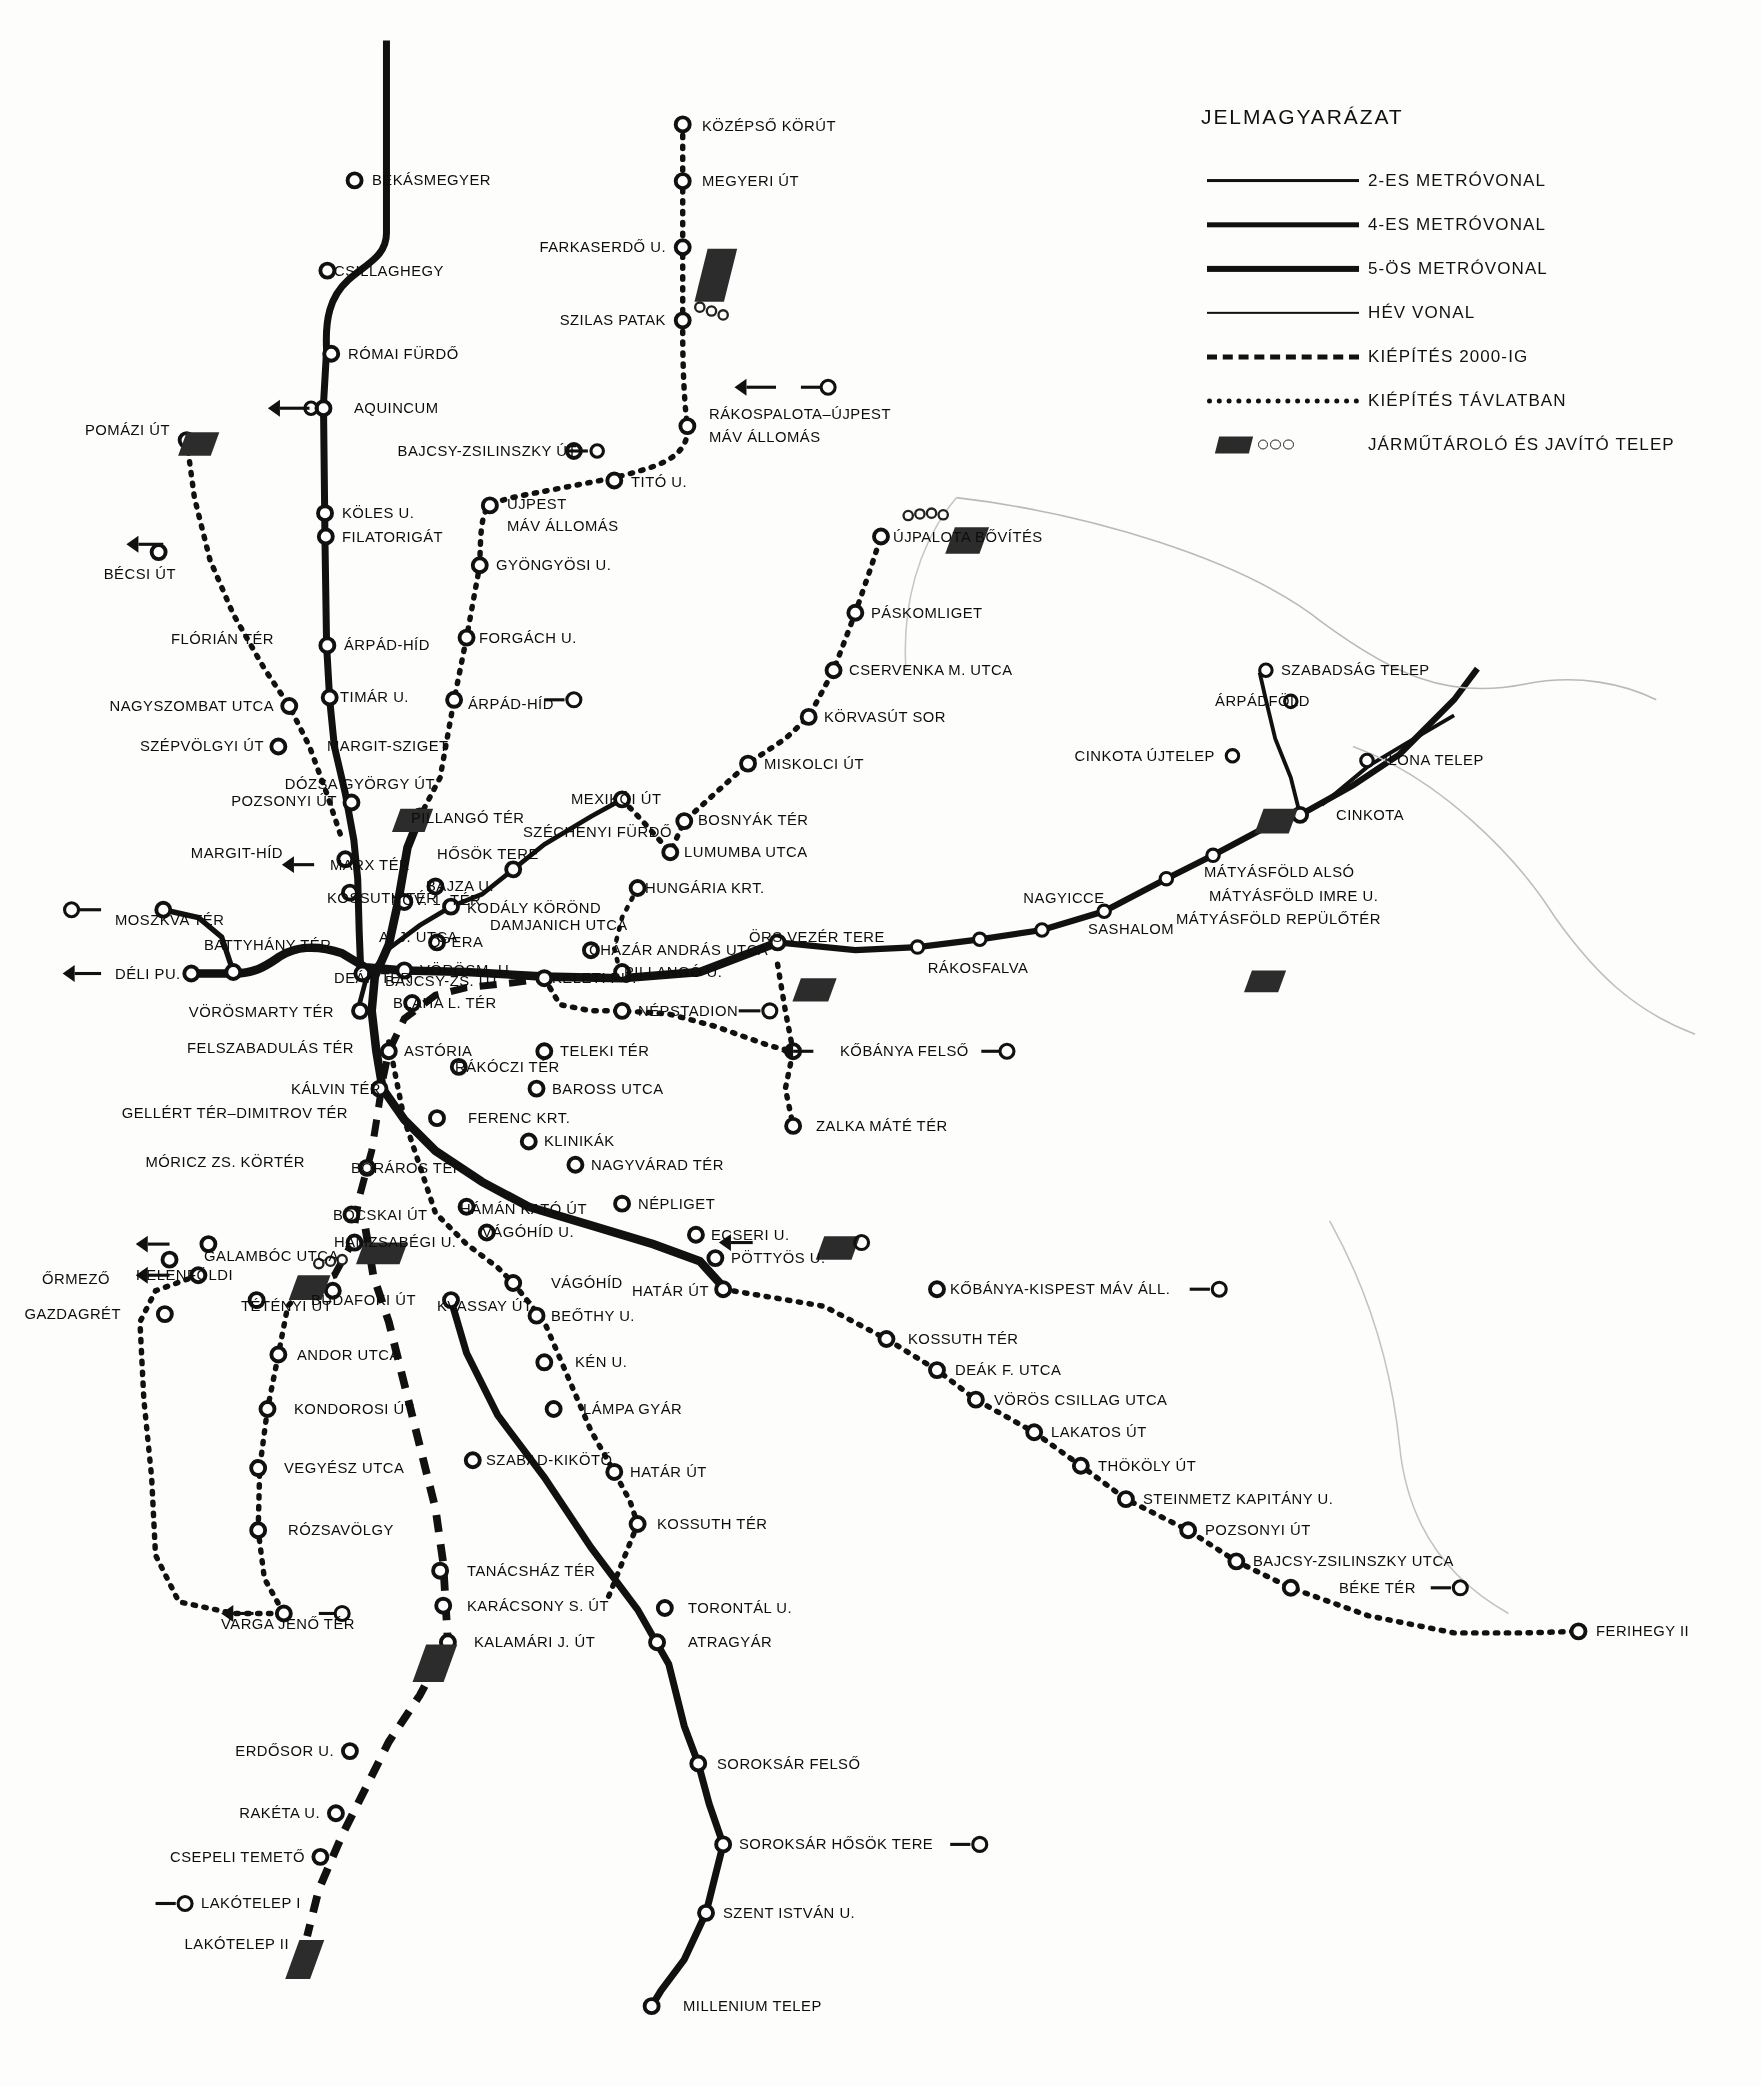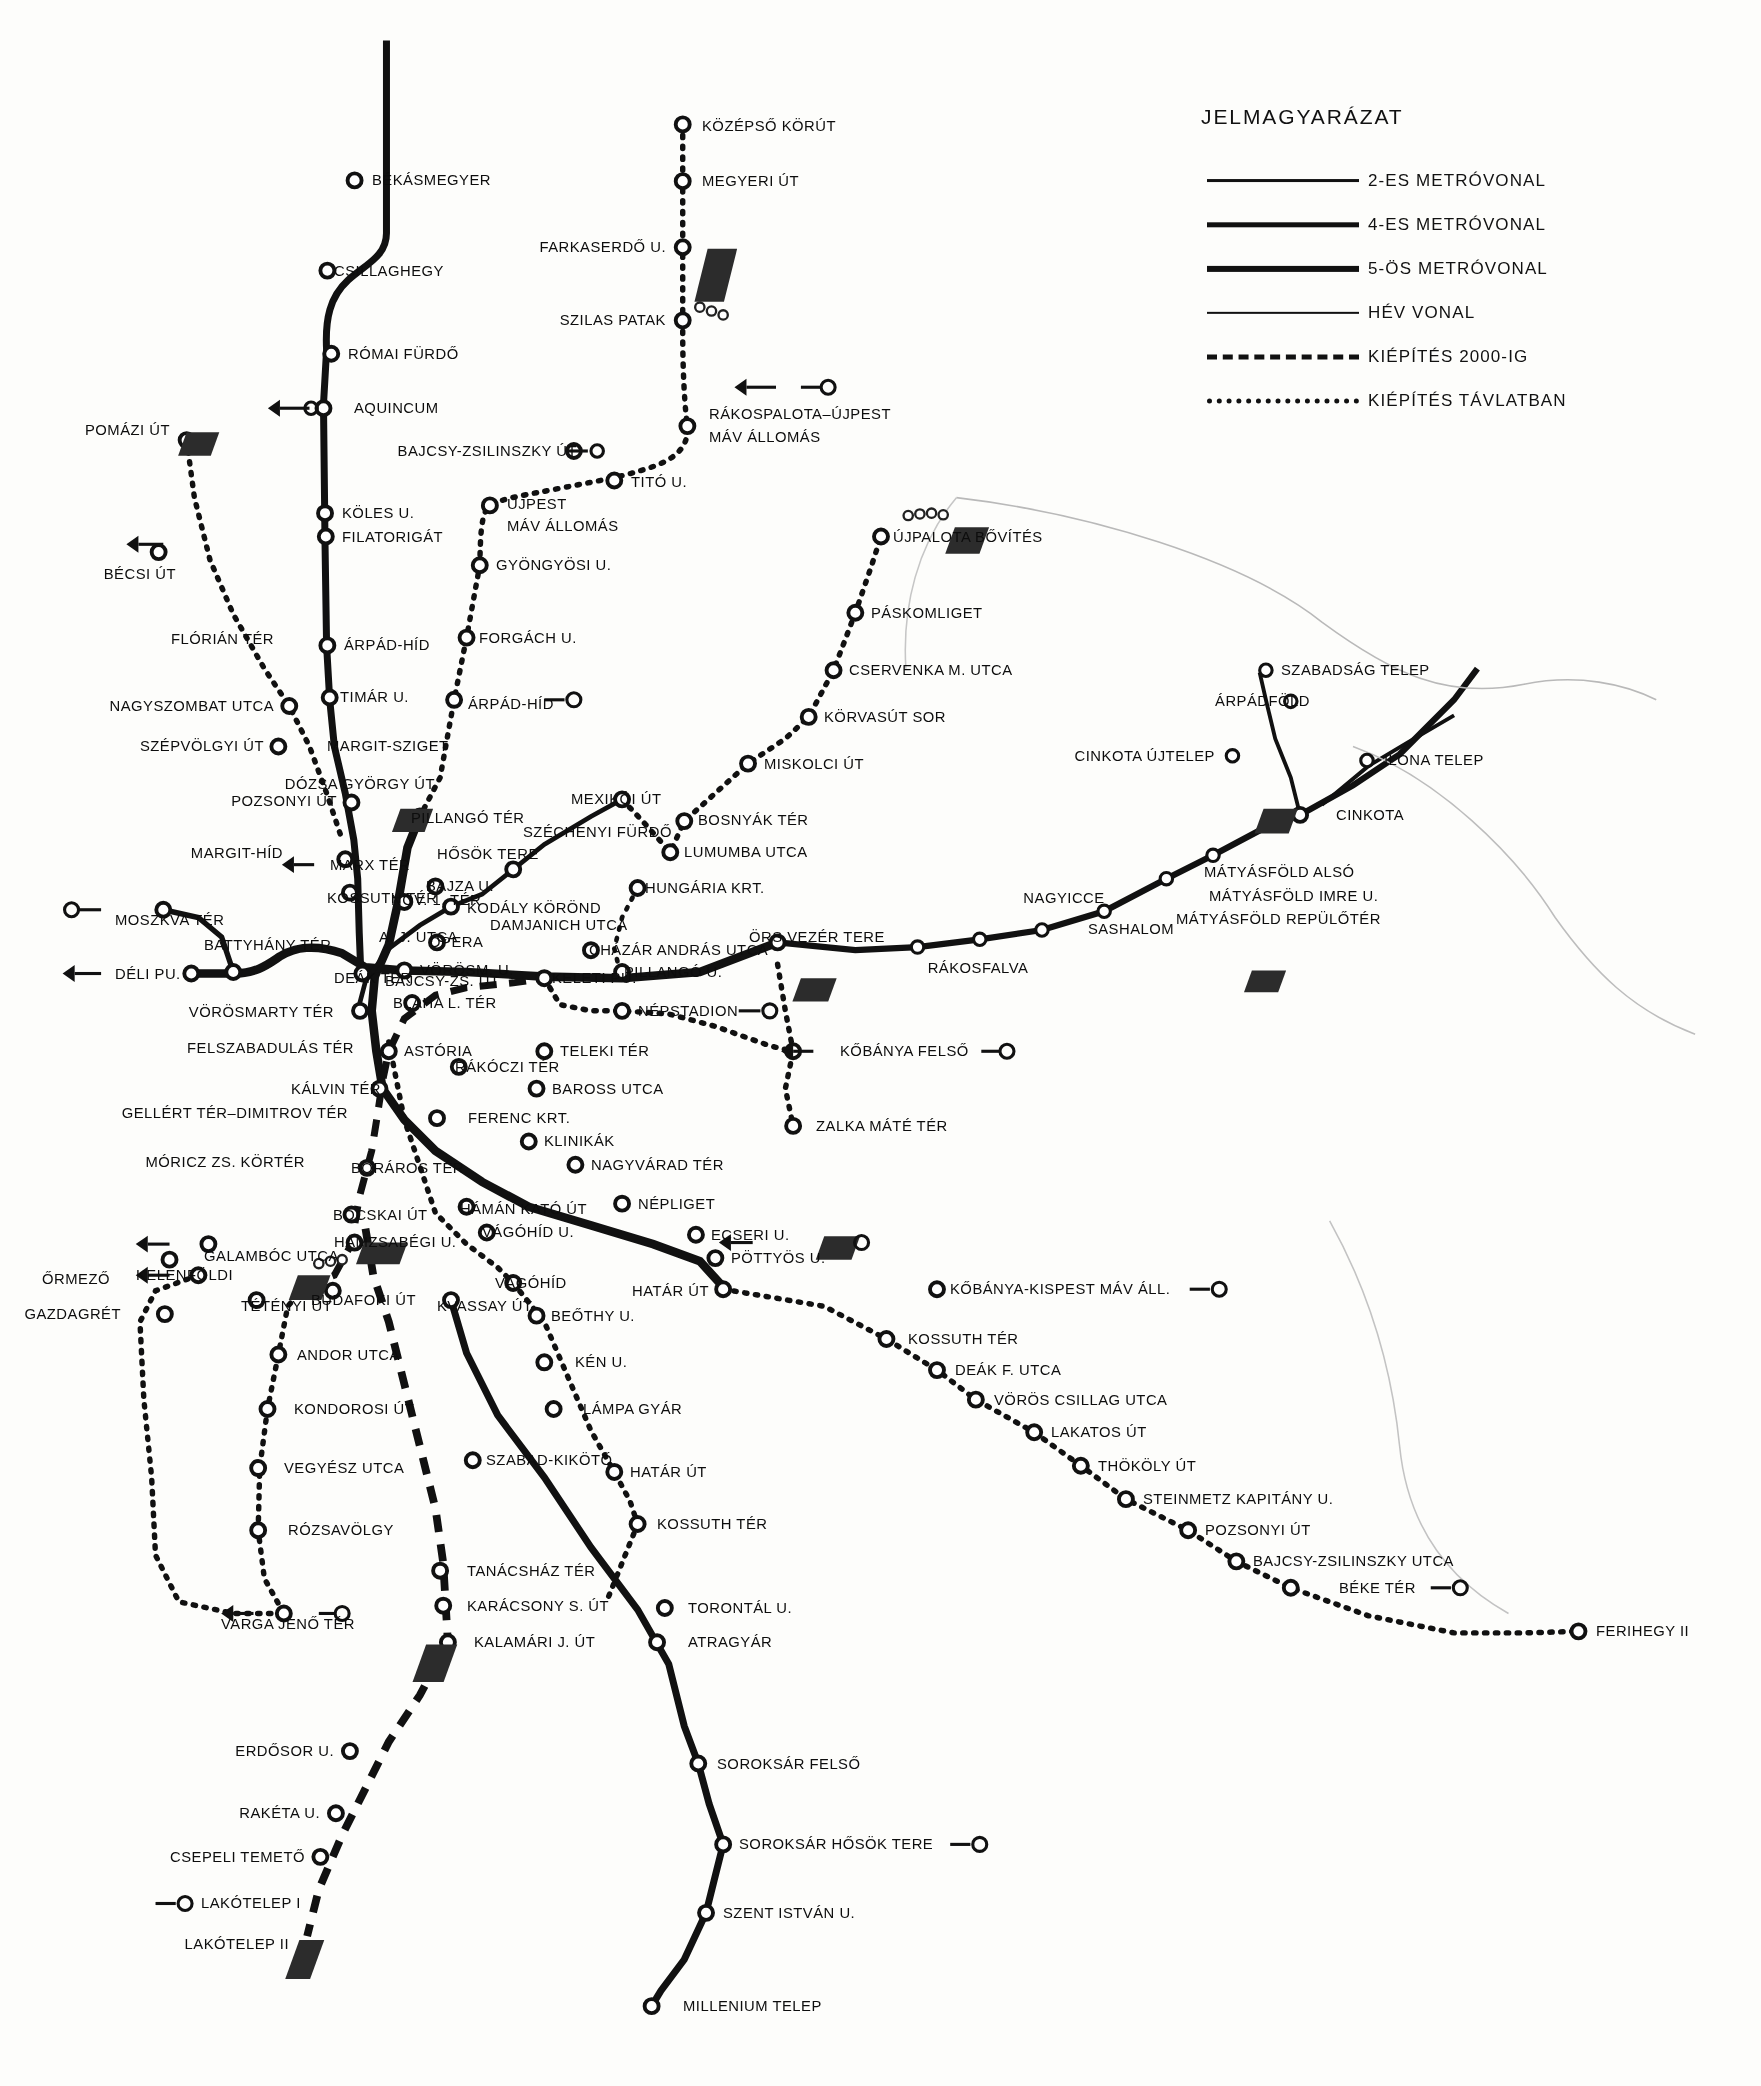--- a/index.html
+++ b/index.html
@@ -487,21 +487,21 @@
       <div class="stn-label r" style="left: 381px; top: 1089px;">KÁLVIN TÉR</div>
       <div class="stn-label l" style="left: 455px; top: 1067px;">RÁKÓCZI TÉR</div>
       <div class="stn-label r" style="left: 348px; top: 1113px;">GELLÉRT TÉR–DIMITROV TÉR</div>
       <div class="stn-label l" style="left: 420px; top: 1118px; margin-left: 48px;">FERENC KRT.</div>
       <div class="stn-label r" style="left: 305px; top: 1162px;">MÓRICZ ZS. KÖRTÉR</div>
       <div class="stn-label l" style="left: 351px; top: 1168px;">BORÁROS TÉR</div>
       <div class="stn-label l" style="left: 333px; top: 1215px;">BOCSKAI ÚT</div>
       <div class="stn-label l" style="left: 460px; top: 1209px;">HÁMÁN KATÓ ÚT</div>
       <div class="stn-label l" style="left: 334px; top: 1242px;">HAMZSABÉGI U.</div>
       <div class="stn-label l" style="left: 482px; top: 1232px;">VÁGÓHÍD U.</div>
-      <div class="stn-label l" style="left: 495px; top: 1283px;">VÁGÓHÍD</div>
+      <div class="stn-label l" style="left: 523px; top: 1283px; padding-left: 28px;">VÁGÓHÍD</div>
       <div class="stn-label l" style="left: 204px; top: 1256px;">GALAMBÓC UTCA</div>
       <div class="stn-label l" style="left: 136px; top: 1275px;">KELENFÖLDI</div>
       <div class="stn-label r" style="left: 110px; top: 1279px;">ŐRMEZŐ</div>
       <div class="stn-label r" style="left: 121px; top: 1314px;">GAZDAGRÉT</div>
       <div class="stn-label l" style="left: 241px; top: 1306px;">TÉTÉNYI ÚT</div>
       <div class="stn-label l" style="left: 311px; top: 1300px;">BUDAFOKI ÚT</div>
       <div class="stn-label l" style="left: 437px; top: 1306px;">KVASSAY ÚT</div>
       <div class="stn-label l" style="left: 551px; top: 1316px;">BEŐTHY U.</div>
       <div class="stn-label l" style="left: 297px; top: 1355px;">ANDOR UTCA</div>
       <div class="stn-label l" style="left: 575px; top: 1362px;">KÉN U.</div>
@@ -616,17 +616,30 @@
             <div class="ls-dash"></div>
           </div>
           <div class="legend-text">KIÉPÍTÉS 2000-IG</div>
         </div>
         <div class="legend-row">
           <div class="legend-sample">
             <div class="ls-dot"></div>
           </div>
           <div class="legend-text">KIÉPÍTÉS TÁVLATBAN</div>
         </div>
+        <div class="legend-row">
+          <div class="legend-sample">
+            <div class="ls-depot">
+              <div class="box"></div>
+              <div class="circles">
+                <i></i>
+                <i></i>
+                <i></i>
+              </div>
+            </div>
+          </div>
+          <div class="legend-text">JÁRMŰTÁROLÓ ÉS JAVÍTÓ TELEP</div>
+        </div>
       </div>
   </div>
 
 </div>
 
 
 </body></html>

